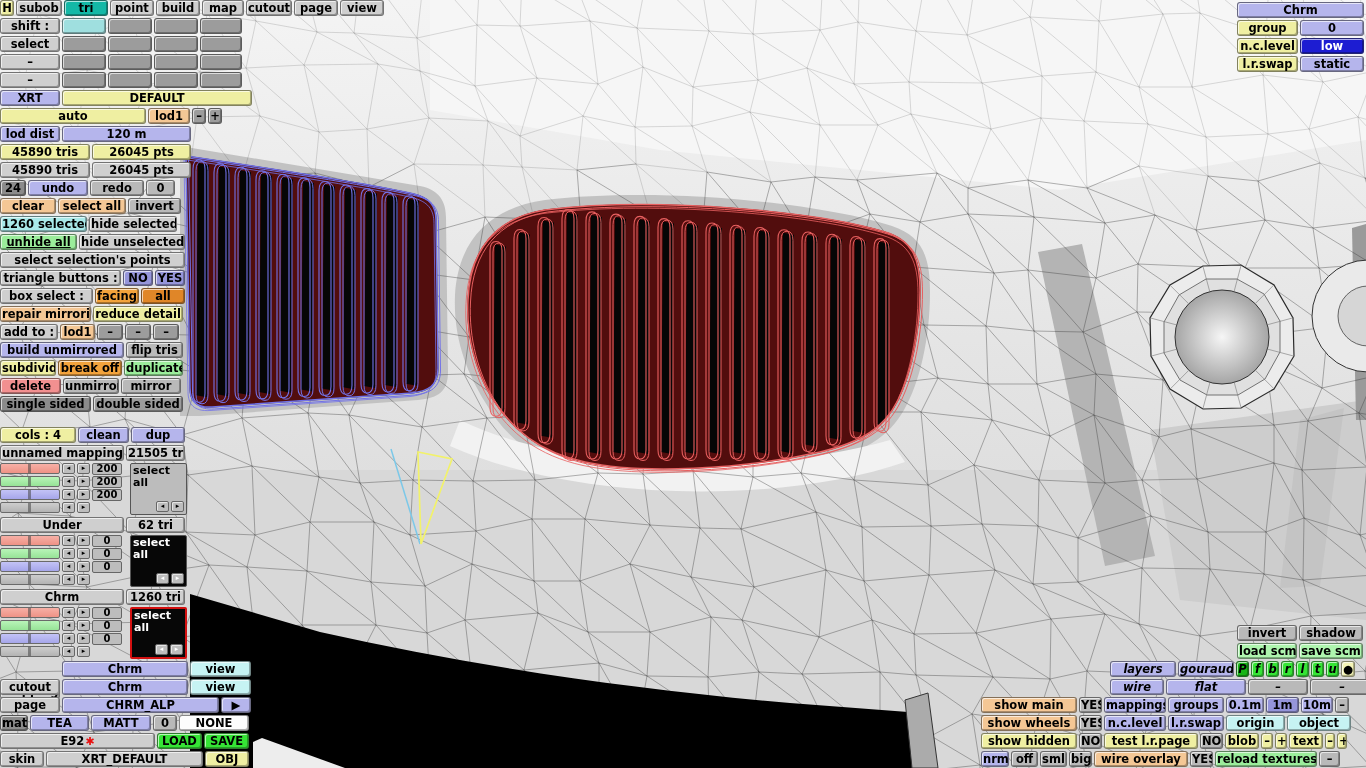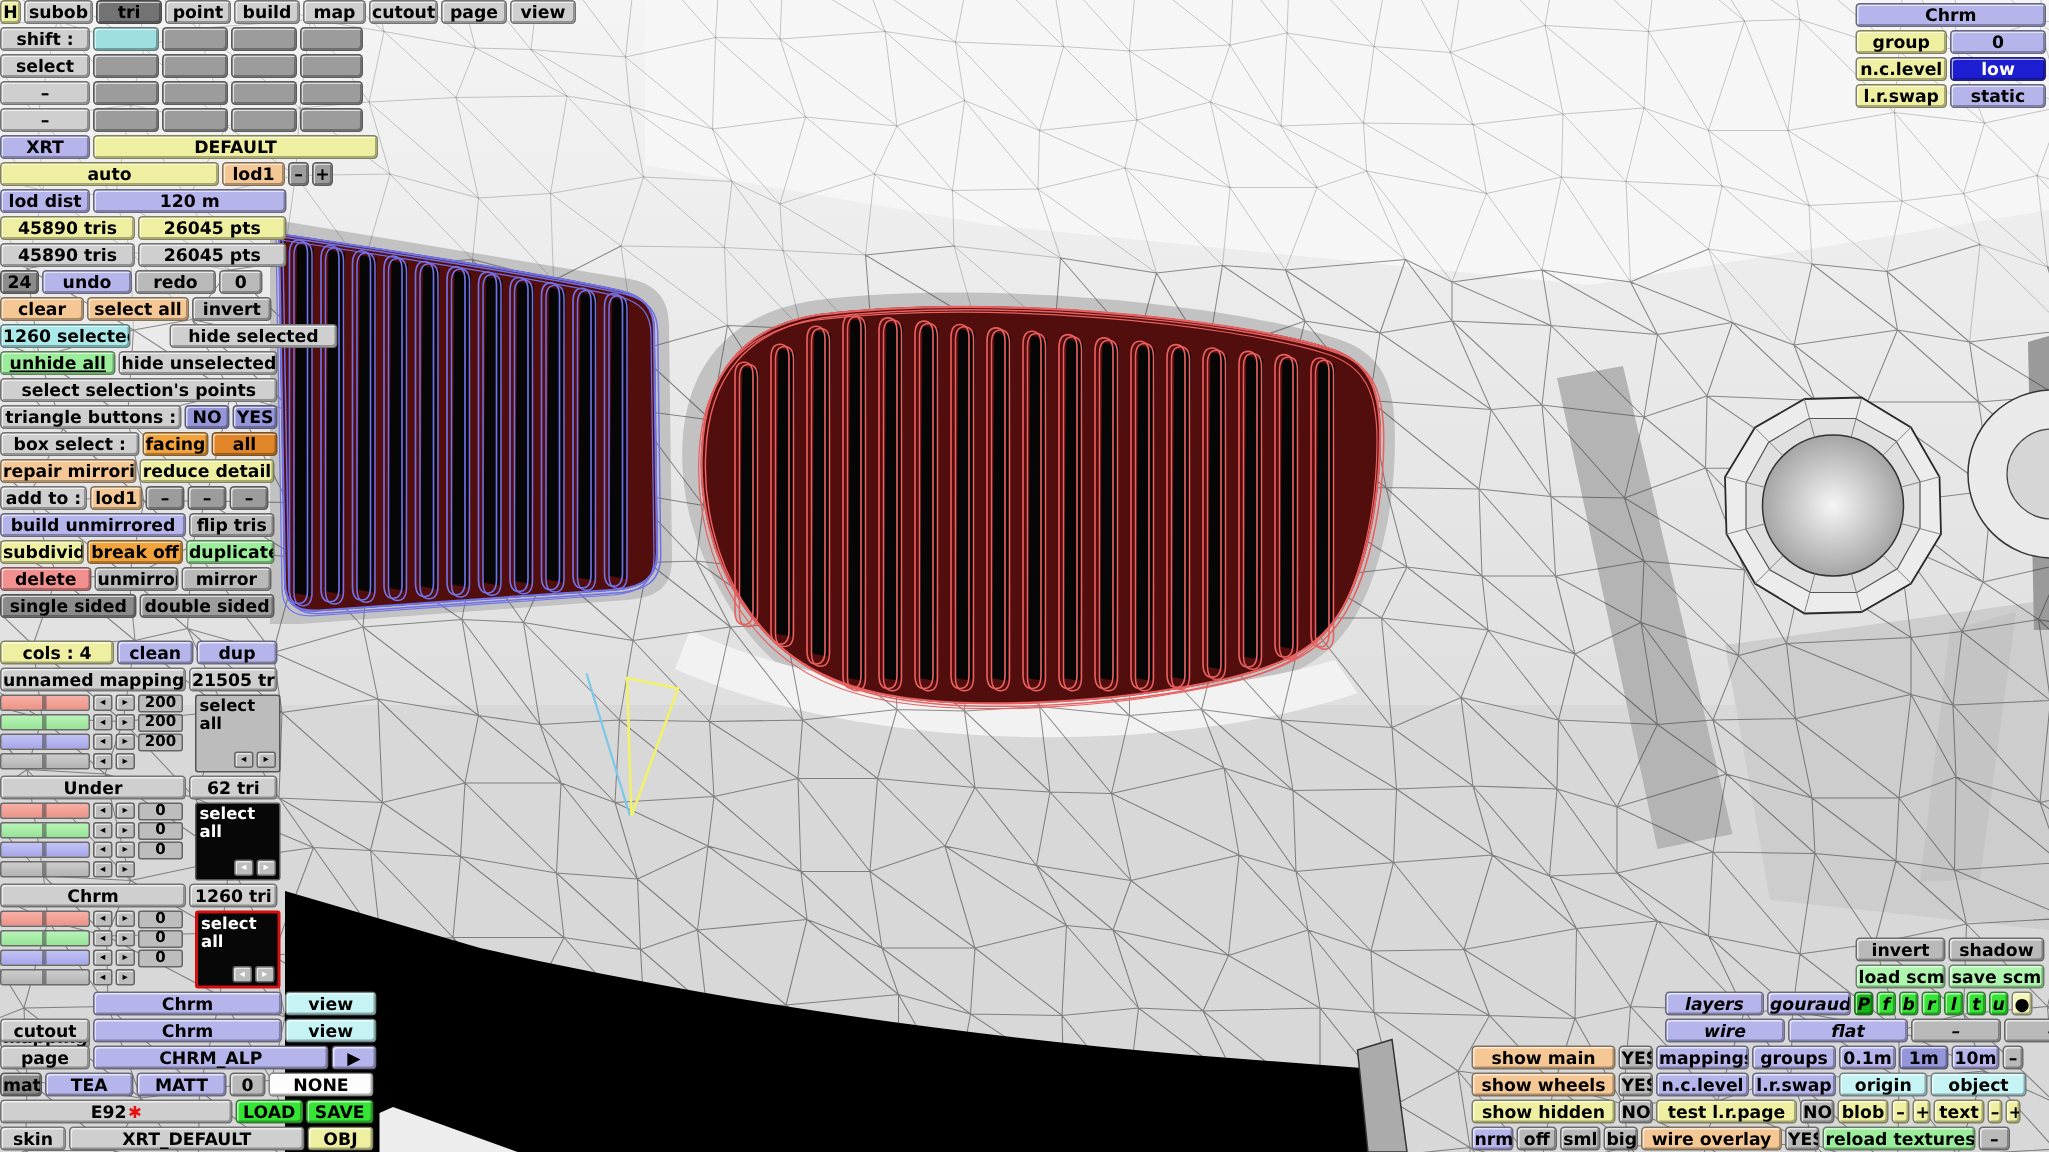--- a/index.html
+++ b/index.html
@@ -11,21 +11,21 @@
   .row{display:flex;gap:2px;height:16px;}
   .btn{box-sizing:border-box;flex:0 0 auto;height:16px;line-height:14px;text-align:center;
        font-size:11.5px;font-weight:bold;color:#000;white-space:nowrap;overflow:hidden;
        border:1px solid rgba(40,40,40,.55);border-radius:3px;padding:0 1px;
        box-shadow:inset 1px 1px 0 rgba(255,255,255,.65), inset -1px -1px 0 rgba(0,0,0,.30);
        cursor:default;user-select:none;}
   .yellow{background:#efefa2}.tan{background:#f4c795}.orange{background:#f2a33c}
   .dorange{background:#e08628}.green{background:#9bed9b}.bgreen{background:#35e435}
   .greenP{background:#17b417}.lgreen{background:#aef5ae}.cyan{background:#a9e9e9}
   .lcyan{background:#c6f3f3}.cyanbtn{background:#9fdfdf}.purple{background:#b5b5ec}
-  .active{background:#737373}.dpurple{background:#9595da}.blue{background:#1d1dd2;color:#fff}
+  .active{background:#14b8a6}.dpurple{background:#9595da}.blue{background:#1d1dd2;color:#fff}
   .red{background:#f29090}.gray{background:#cfcfcf}.mgray{background:#b9b9b9}
   .dgray{background:#9c9c9c}.ddgray{background:#8b8b8b}.white{background:#fdfdfd}
   .pyellow{background:#f4f4b6}
   .star{color:#e81010;font-size:11px;margin-left:1px;}
   
   .slblock{position:relative;height:52px;width:187px;}
   .slrow{display:flex;gap:2px;height:11px;margin-bottom:2px;}
   .slider{position:relative;width:60px;box-sizing:border-box;border:1px solid #6a6a6a;border-radius:2px;}
   .sl-red{background:linear-gradient(#f6b0a6,#ee9286)}
   .sl-green{background:linear-gradient(#b8f4b8,#97e397)}
@@ -282,21 +282,21 @@
           <div class="btn mgray" style="width: 54px;">redo</div>
           <div class="btn mgray" style="width: 29px;">0</div>
         </div>
         <div class="row">
           <div class="btn tan" style="width: 56px;">clear</div>
           <div class="btn tan" style="width: 68px;">select all</div>
           <div class="btn mgray" style="width: 53px;">invert</div>
         </div>
         <div class="row">
           <div class="btn cyan" style="width: 87px;">1260 selected</div>
-          <div class="btn gray" style="width: 112px; margin-left: 24px;">hide selected</div>
+          <div class="btn gray" style="width: 88px;">hide selected</div>
         </div>
         <div class="row">
           <div class="btn green" style="width: 77px; text-decoration: underline;">unhide all</div>
           <div class="btn gray" style="width: 106px;">hide unselected</div>
         </div>
         <div class="row">
           <div class="btn gray" style="width: 185px;">select selection's points</div>
         </div>
         <div class="row">
           <div class="btn gray" style="width: 121px;">triangle buttons :</div>
@@ -536,21 +536,21 @@
           <div class="btn greenP" style="width: 13px;">P</div>
           <div class="btn bgreen" style="width: 13px;">f</div>
           <div class="btn bgreen" style="width: 13px;">b</div>
           <div class="btn bgreen" style="width: 13px;">r</div>
           <div class="btn bgreen" style="width: 13px;">l</div>
           <div class="btn bgreen" style="width: 13px;">t</div>
           <div class="btn bgreen" style="width: 13px;">u</div>
           <div class="btn pyellow" style="width: 14px;">●</div>
         </div>
         <div class="row">
-          <div class="btn purple" style="width: 80px;">wire</div>
+          <div class="btn purple" style="width: 54px;">wire</div>
           <div class="btn purple" style="width: 80px;">flat</div>
           <div class="btn mgray" style="width: 60px;">–</div>
           <div class="btn mgray" style="width: 64px;">–</div>
         </div>
       </div>
       <div class="panel" style="left: 981px; top: 697px;">
         <div class="row">
           <div class="btn tan" style="width: 96px;">show main</div>
           <div class="btn mgray" style="width: 23px;">YES</div>
           <div class="btn purple" style="width: 62px;">mappings</div>

